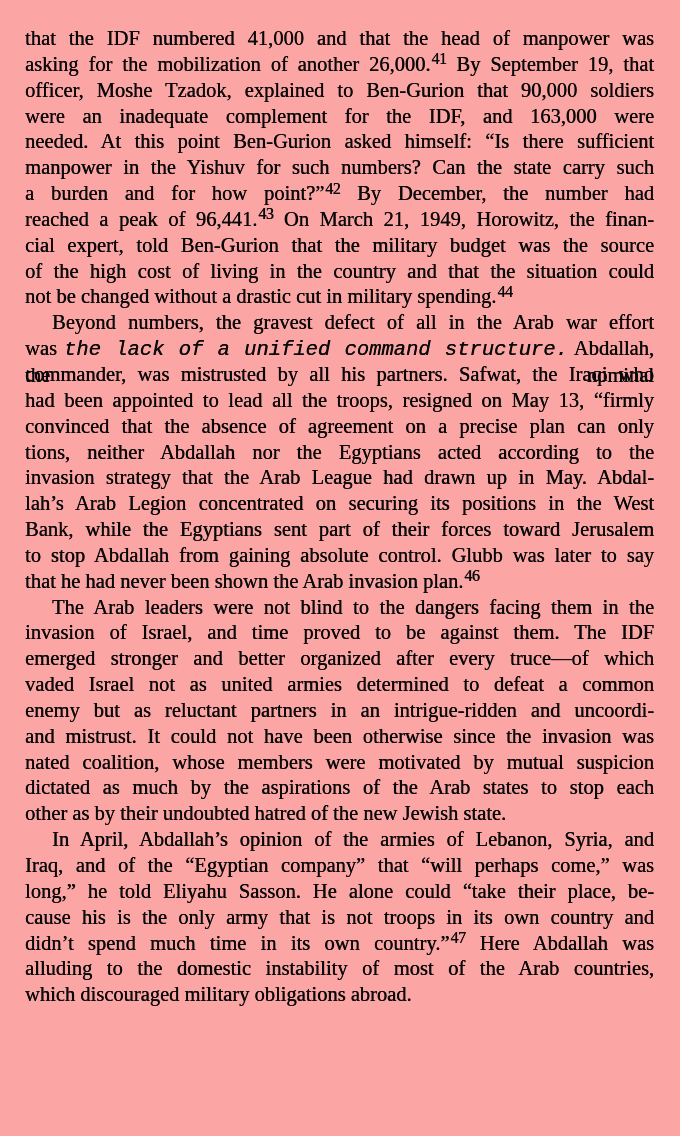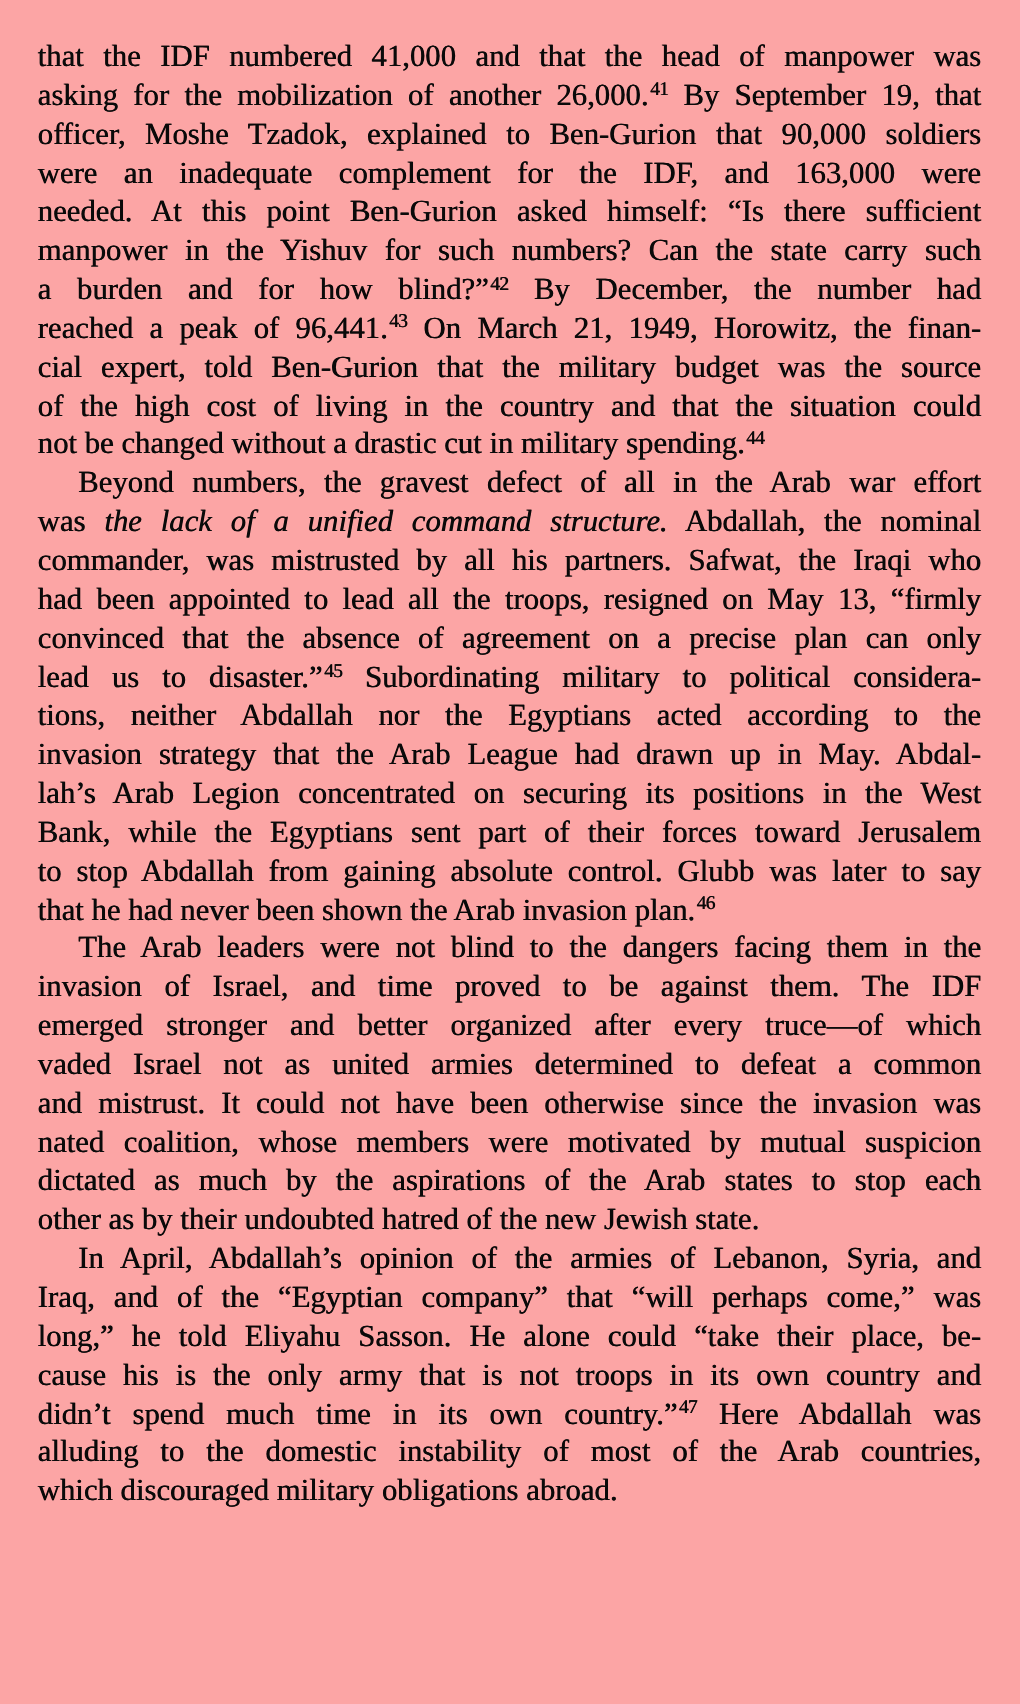--- a/index.html
+++ b/index.html
@@ -30,65 +30,65 @@
   .line {
     text-align: justify;
     text-align-last: justify;
     height: 25.85px;
     overflow: visible;
     white-space: normal;
   }
   .line.last { text-align-last: left; }
   .line.indent { text-indent: 27px; }
   .sup {
-    font-size: 13px;
+    font-size: 16px;
     vertical-align: 6.5px;
     letter-spacing: -0.5px;
     margin-left: 1px;
     line-height: 0;
   }
-  .ital { font-style: italic; }
+  .ital { font-style: italic; font-family: Liberation Mono, monospace; }
 </style>
 </head>
 <body>
 
 <div class="page">
   <div class="text-block" id="text-block">
       <div class="para">
         <div class="line"><span>that the IDF numbered 41,000 and that the head of manpower was</span></div>
         <div class="line"><span>asking for the mobilization of another 26,000.</span><span class="sup">41</span><span> By September 19, that</span></div>
         <div class="line"><span>officer, Moshe Tzadok, explained to Ben-Gurion that 90,000 soldiers</span></div>
         <div class="line"><span>were an inadequate complement for the IDF, and 163,000 were</span></div>
         <div class="line"><span>needed. At this point Ben-Gurion asked himself: “Is there sufficient</span></div>
         <div class="line"><span>manpower in the Yishuv for such numbers? Can the state carry such</span></div>
-        <div class="line"><span>a burden and for how blind?”</span><span class="sup">42</span><span> By December, the number had</span></div>
+        <div class="line"><span>a burden and for how point?”</span><span class="sup">42</span><span> By December, the number had</span></div>
         <div class="line"><span>reached a peak of 96,441.</span><span class="sup">43</span><span> On March 21, 1949, Horowitz, the finan-</span></div>
         <div class="line"><span>cial expert, told Ben-Gurion that the military budget was the source</span></div>
         <div class="line"><span>of the high cost of living in the country and that the situation could</span></div>
         <div class="line last"><span>not be changed without a drastic cut in military spending.</span><span class="sup">44</span></div>
       </div>
       <div class="para">
         <div class="line indent"><span>Beyond numbers, the gravest defect of all in the Arab war effort</span></div>
         <div class="line"><span>was </span><span class="ital">the lack of a unified command structure.</span><span> Abdallah, the nominal</span></div>
         <div class="line"><span>commander, was mistrusted by all his partners. Safwat, the Iraqi who</span></div>
         <div class="line"><span>had been appointed to lead all the troops, resigned on May 13, “firmly</span></div>
         <div class="line"><span>convinced that the absence of agreement on a precise plan can only</span></div>
-        <div class="line"><span>lead us to disaster.”</span><span class="sup">45</span><span> Subordinating military to political considera-</span></div>
         <div class="line"><span>tions, neither Abdallah nor the Egyptians acted according to the</span></div>
         <div class="line"><span>invasion strategy that the Arab League had drawn up in May. Abdal-</span></div>
         <div class="line"><span>lah’s Arab Legion concentrated on securing its positions in the West</span></div>
         <div class="line"><span>Bank, while the Egyptians sent part of their forces toward Jerusalem</span></div>
         <div class="line"><span>to stop Abdallah from gaining absolute control. Glubb was later to say</span></div>
         <div class="line last"><span>that he had never been shown the Arab invasion plan.</span><span class="sup">46</span></div>
       </div>
       <div class="para">
         <div class="line indent"><span>The Arab leaders were not blind to the dangers facing them in the</span></div>
         <div class="line"><span>invasion of Israel, and time proved to be against them. The IDF</span></div>
         <div class="line"><span>emerged stronger and better organized after every truce—of which</span></div>
         <div class="line"><span>vaded Israel not as united armies determined to defeat a common</span></div>
+        <div class="line"><span>enemy but as reluctant partners in an intrigue-ridden and uncoordi-</span></div>
         <div class="line"><span>and mistrust. It could not have been otherwise since the invasion was</span></div>
         <div class="line"><span>nated coalition, whose members were motivated by mutual suspicion</span></div>
         <div class="line"><span>dictated as much by the aspirations of the Arab states to stop each</span></div>
         <div class="line last"><span>other as by their undoubted hatred of the new Jewish state.</span></div>
       </div>
       <div class="para">
         <div class="line indent"><span>In April, Abdallah’s opinion of the armies of Lebanon, Syria, and</span></div>
         <div class="line"><span>Iraq, and of the “Egyptian company” that “will perhaps come,” was</span></div>
         <div class="line"><span>long,” he told Eliyahu Sasson. He alone could “take their place, be-</span></div>
         <div class="line"><span>cause his is the only army that is not troops in its own country and</span></div>

